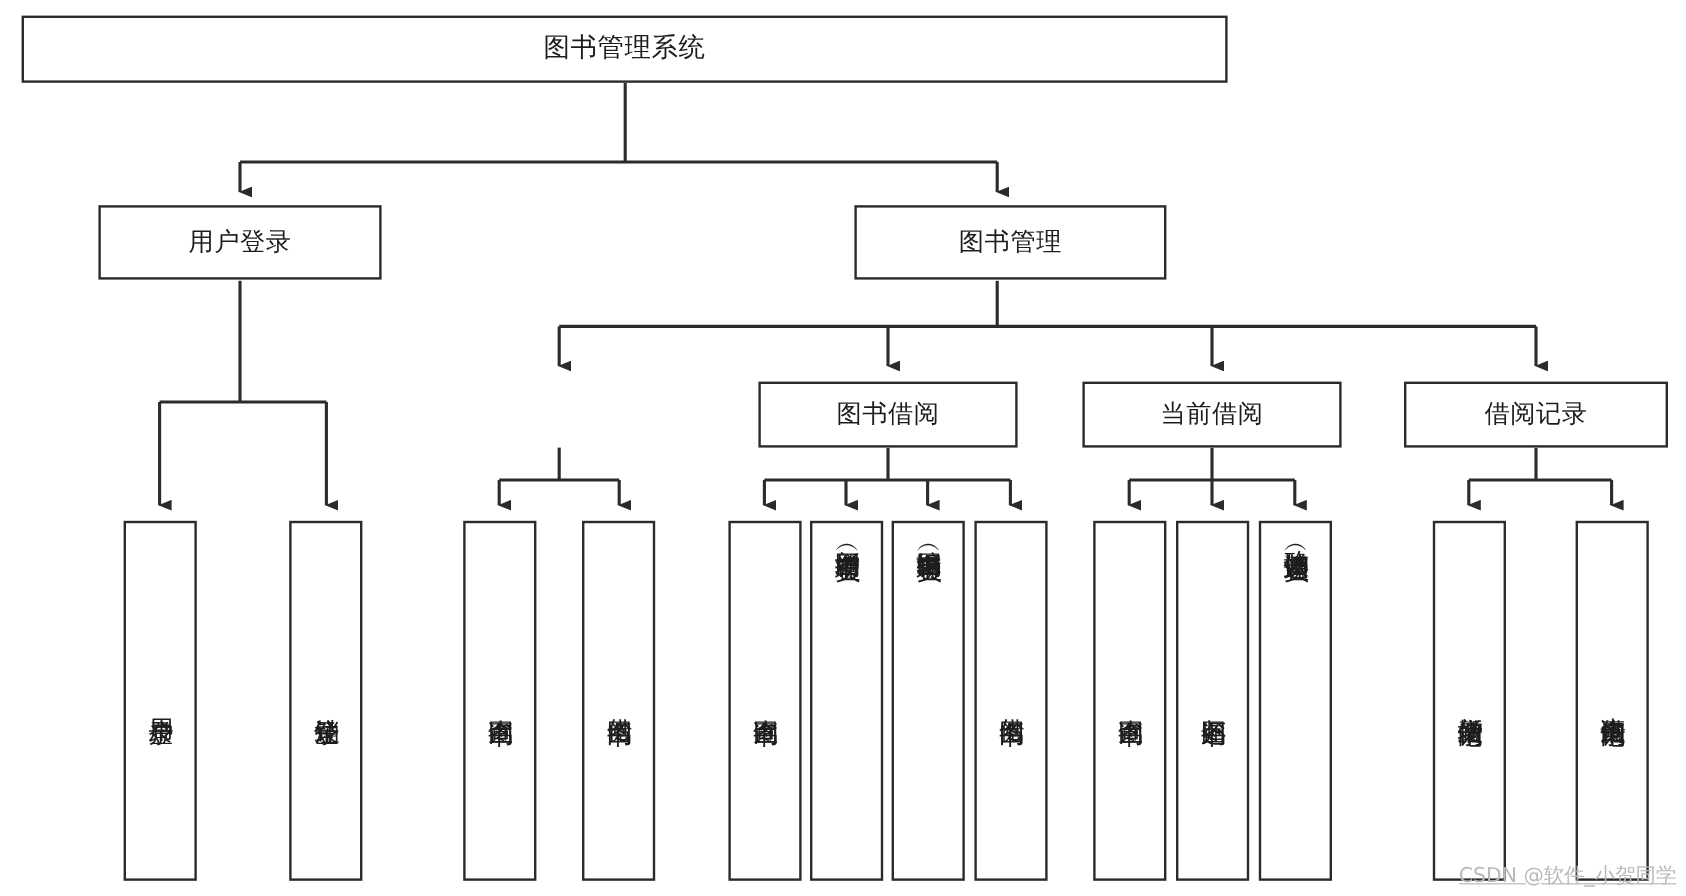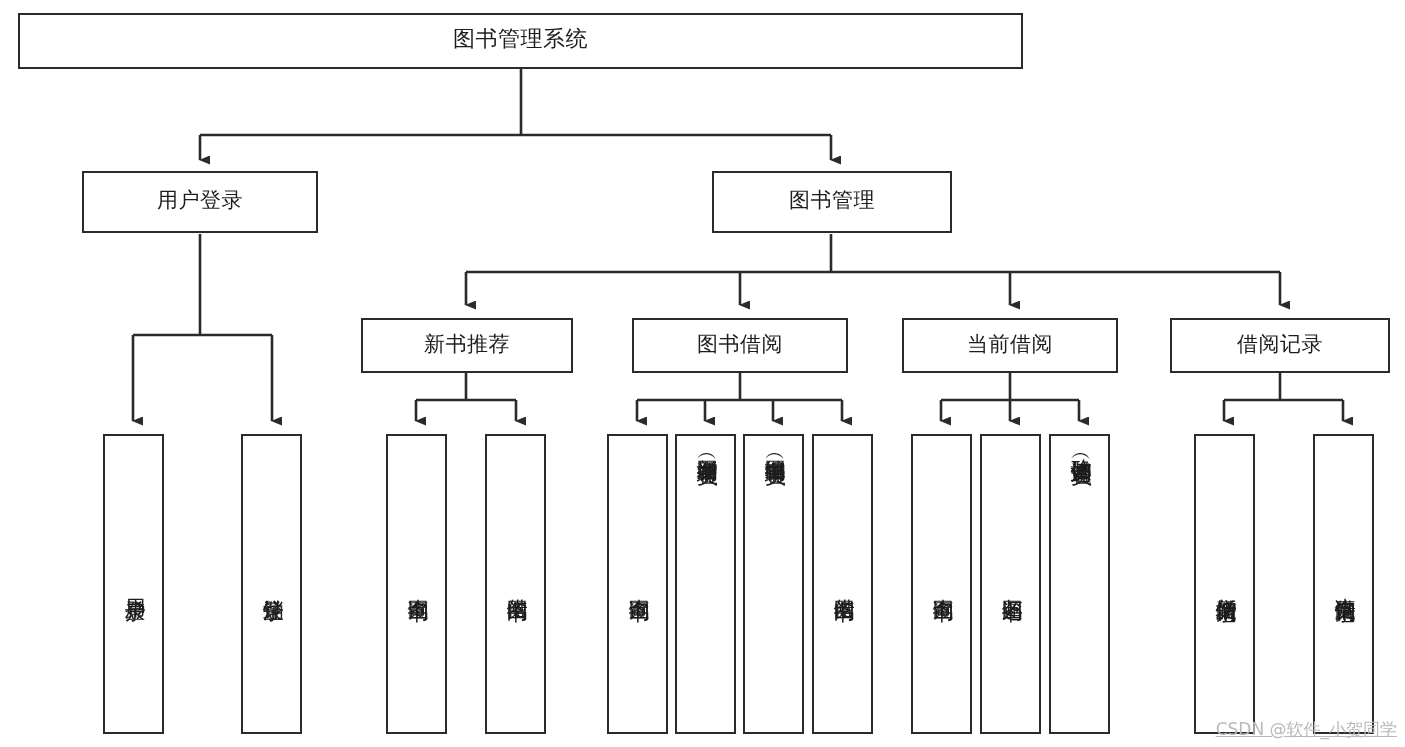--- a/index.html
+++ b/index.html
@@ -26,21 +26,20 @@
   }
   .node-box {
     position: absolute;
     box-sizing: border-box;
     background: #ffffff;
     border: 2px solid #2b2b2b;
     display: flex;
     align-items: center;
     justify-content: center;
     overflow: hidden;
-    font-family: Liberation Mono, monospace;
   }
   .node-label-h {
     font-size: 21px;
     color: #1d1d1d;
     line-height: 1.2;
     white-space: nowrap;
     letter-spacing: 0.5px;
   }
   .node-box.root .node-label-h { font-size: 22px; }
   .node-box.level2 .node-label-h { font-size: 21px; }
@@ -130,27 +129,24 @@
   </svg>
 
   <div class="node-box root" style="left:18px; top:13px; width:1005px; height:56px;">
     <span class="node-label-h">图书管理系统</span>
   </div>
 
   <div class="node-box level2" style="left:82px; top:171px; width:236px; height:62px;">
     <span class="node-label-h">用户登录</span>
   </div>
 
-  <div class="node-box level2" style="left:712px; top:171px; width:240px; height:62px;">
+  <div class="node-box level2" style="left:712px; top:171px; width:260px; height:62px;">
     <span class="node-label-h">图书管理</span>
   </div>
 
-  <div class="node-box level3" style="left:361px; top:318px; width:212px; height:55px;">
-    <span class="node-label-h">新书推荐</span>
-  </div>
 
   <div class="node-box level3" style="left:902px; top:318px; width:216px; height:55px;">
     <span class="node-label-h">当前借阅</span>
   </div>
 
   <div class="node-box level3" style="left:632px; top:318px; width:216px; height:55px;">
     <span class="node-label-h">图书借阅</span>
   </div>
 
   <div class="node-box level3" style="left:1170px; top:318px; width:220px; height:55px;text-align:right;">

